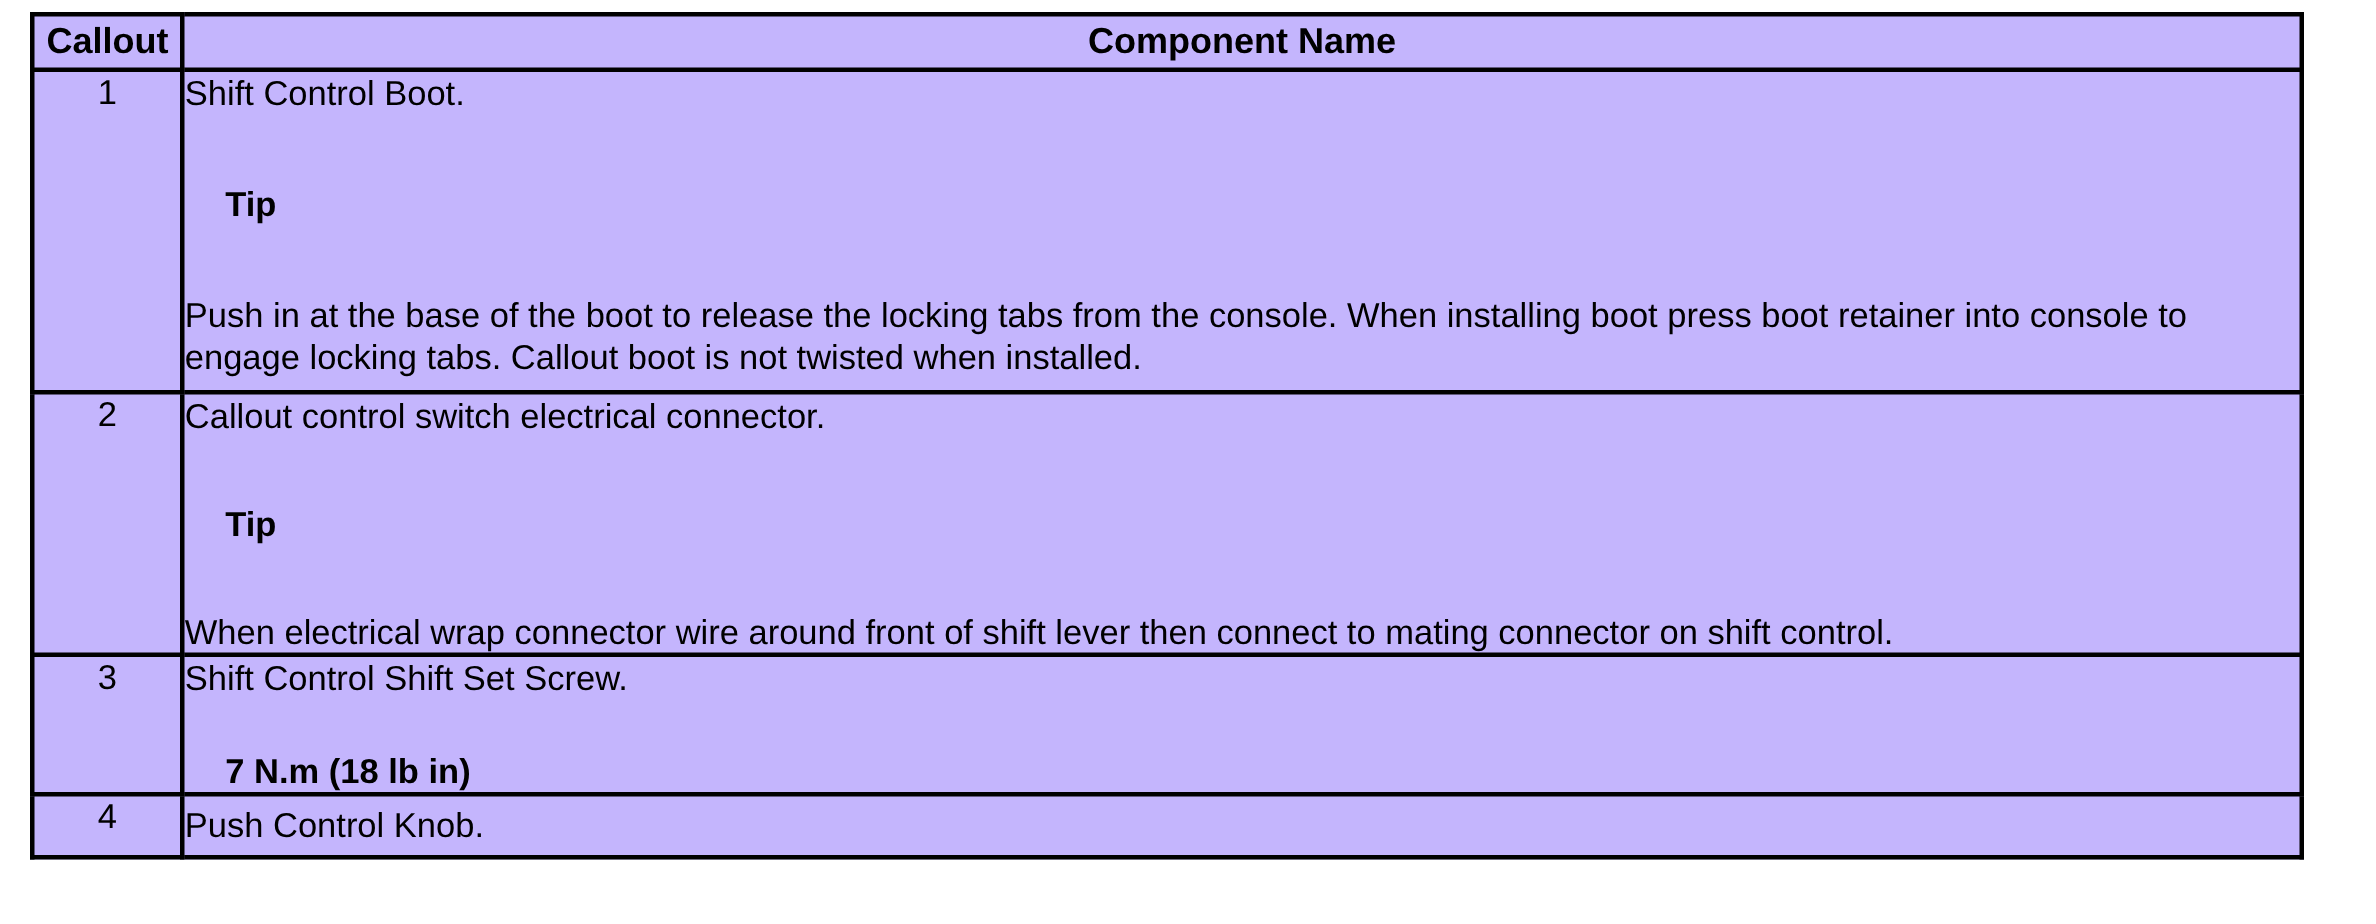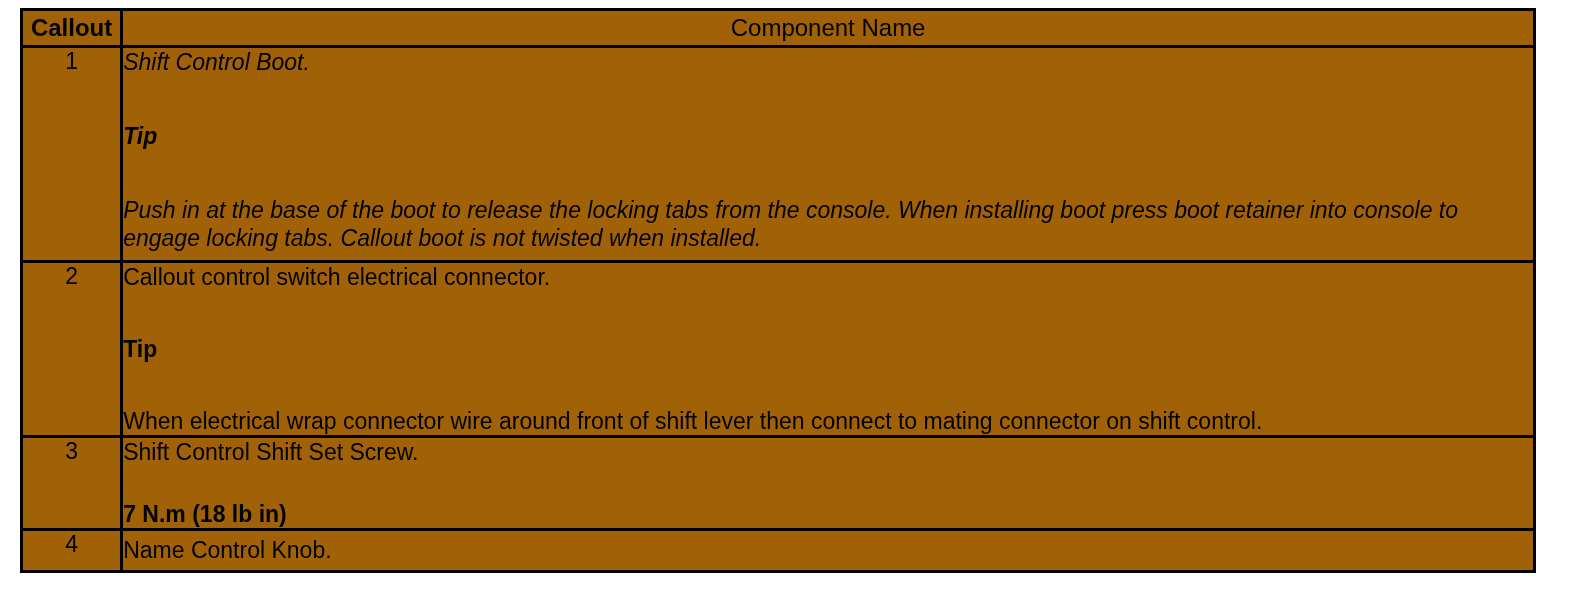--- a/index.html
+++ b/index.html
@@ -20,21 +20,21 @@
     height: 616px;
     background: #ffffff;
   }
   table.parts-table {
     position: absolute;
     left: 20px;
     top: 8px;
     width: 1516px;
     border-collapse: collapse;
     table-layout: fixed;
-    background: #a16207;
+    background: #c4b5fd;
   }
   table.parts-table,
   table.parts-table th,
   table.parts-table td {
     border: 3px solid #000000;
   }
   table.parts-table th,
   table.parts-table td {
     padding: 0;
     vertical-align: top;
@@ -47,21 +47,21 @@
     vertical-align: middle;
     font-weight: bold;
     font-size: 24px;
     height: 34px;
     line-height: 34px;
     letter-spacing: 0px;
   }
   .th-name {
     text-align: center;
     vertical-align: middle;
-    font-weight: normal;
+    font-weight: bold;
     font-size: 24px;
     height: 34px;
     line-height: 34px;
   }
   .td-callout {
     text-align: center;
     vertical-align: middle;
     font-size: 23px;
     font-weight: normal;
   }
@@ -74,34 +74,35 @@
   }
   .cell-block {
     display: block;
   }
   .cell-line {
     display: block;
     white-space: normal;
   }
   .cell-line.bold {
     font-weight: bold;
+    margin-left: 27px;
   }
   .cell-gap-lg {
     display: block;
     height: 46px;
   }
   .cell-gap-md {
     display: block;
     height: 44px;
   }
   .cell-gap-sm {
     display: block;
     height: 34px;
   }
-  .row-1 .td-name { padding-bottom: 8px; font-style: italic; }
+  .row-1 .td-name { padding-bottom: 8px; }
   .row-4 .td-name { padding-top: 5px; padding-bottom: 6px; }
 </style>
 </head>
 <body>
 
 <div class="page">
 
   <table class="parts-table">
     <colgroup>
       <col class="col-callout">
@@ -151,21 +152,21 @@
             <span class="cell-gap-sm"></span>
             <span class="cell-line bold">7 N.m (18 lb in)</span>
           </span>
         </td>
       </tr>
 
       <tr class="row-4">
         <td class="td-callout">4</td>
         <td class="td-name">
           <span class="cell-block">
-            <span class="cell-line">Name Control Knob.</span>
+            <span class="cell-line">Push Control Knob.</span>
           </span>
         </td>
       </tr>
 
     </tbody>
   </table>
 
 </div>
 
 </body></html>

